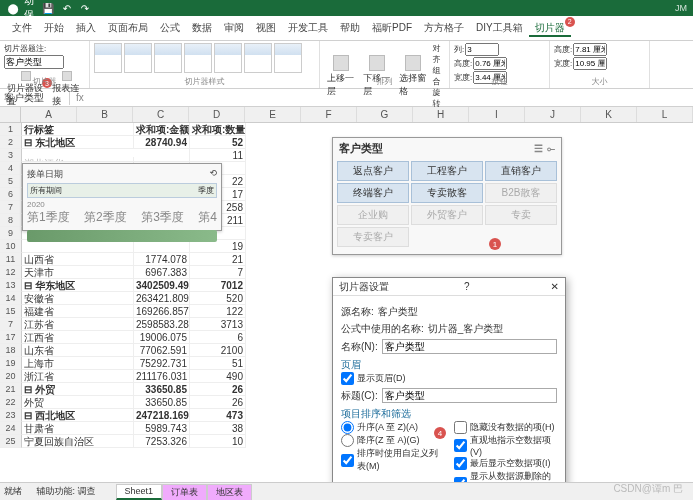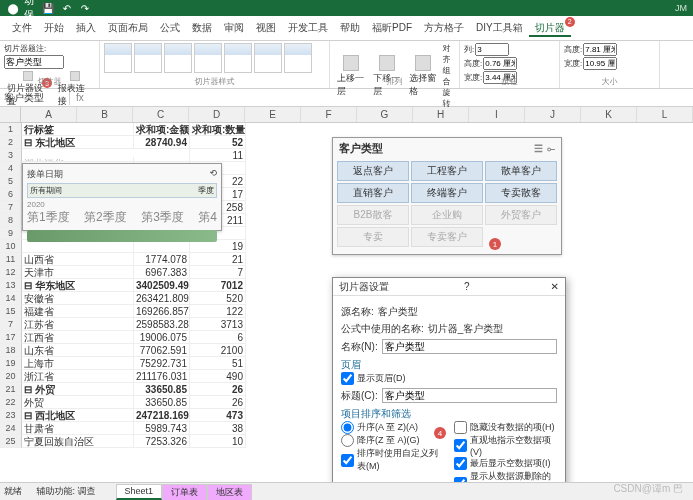--- a/index.html
+++ b/index.html
@@ -89,21 +89,21 @@
     <div class="tab">视图</div>
     <div class="tab">开发工具</div>
     <div class="tab">帮助</div>
     <div class="tab">福昕PDF</div>
     <div class="tab">方方格子</div>
     <div class="tab">DIY工具箱</div>
     <div class="tab active">切片器<span class="badge">2</span></div>
   </div>
 
 <div class="ribbon">
-  <div class="ribbon-group" style="width:100px">
+  <div class="ribbon-group" style="width:90px">
     <div class="content" style="flex-direction:column;gap:1px">
       <div style="font-size:8px">切片器题注:</div>
       <input type="text" style="font-size: 9px; width: 60px;" value="客户类型">
       <div style="display:flex;gap:2px;position:relative">
         <div class="rbtn sm">
             <div class="ico"></div>
             <span>切片器设置</span>
           <span class="badge" style="position:absolute;top:8px;left:38px">3</span>
         </div>
         <div class="rbtn sm">
@@ -379,21 +379,20 @@
     <div class="head">
       <span>客户类型</span>
       <span class="tools">
         <span>☰</span>
         <span>⟜</span>
       </span>
     </div>
     <div class="items" id="slicer-items">
         <div class="slicer-item">返点客户</div>
         <div class="slicer-item">工程客户</div>
-        <div class="slicer-item">散单客户</div>
         <div class="slicer-item">直销客户</div>
         <div class="slicer-item">终端客户</div>
         <div class="slicer-item">专卖散客</div>
         <div class="slicer-item dim">B2B散客</div>
         <div class="slicer-item dim">企业购</div>
         <div class="slicer-item dim">外贸客户</div>
         <div class="slicer-item dim">专卖</div>
         <div class="slicer-item dim">专卖客户</div>
       </div>
     <span class="red-dot" style="bottom:4px;right:60px">1</span>

